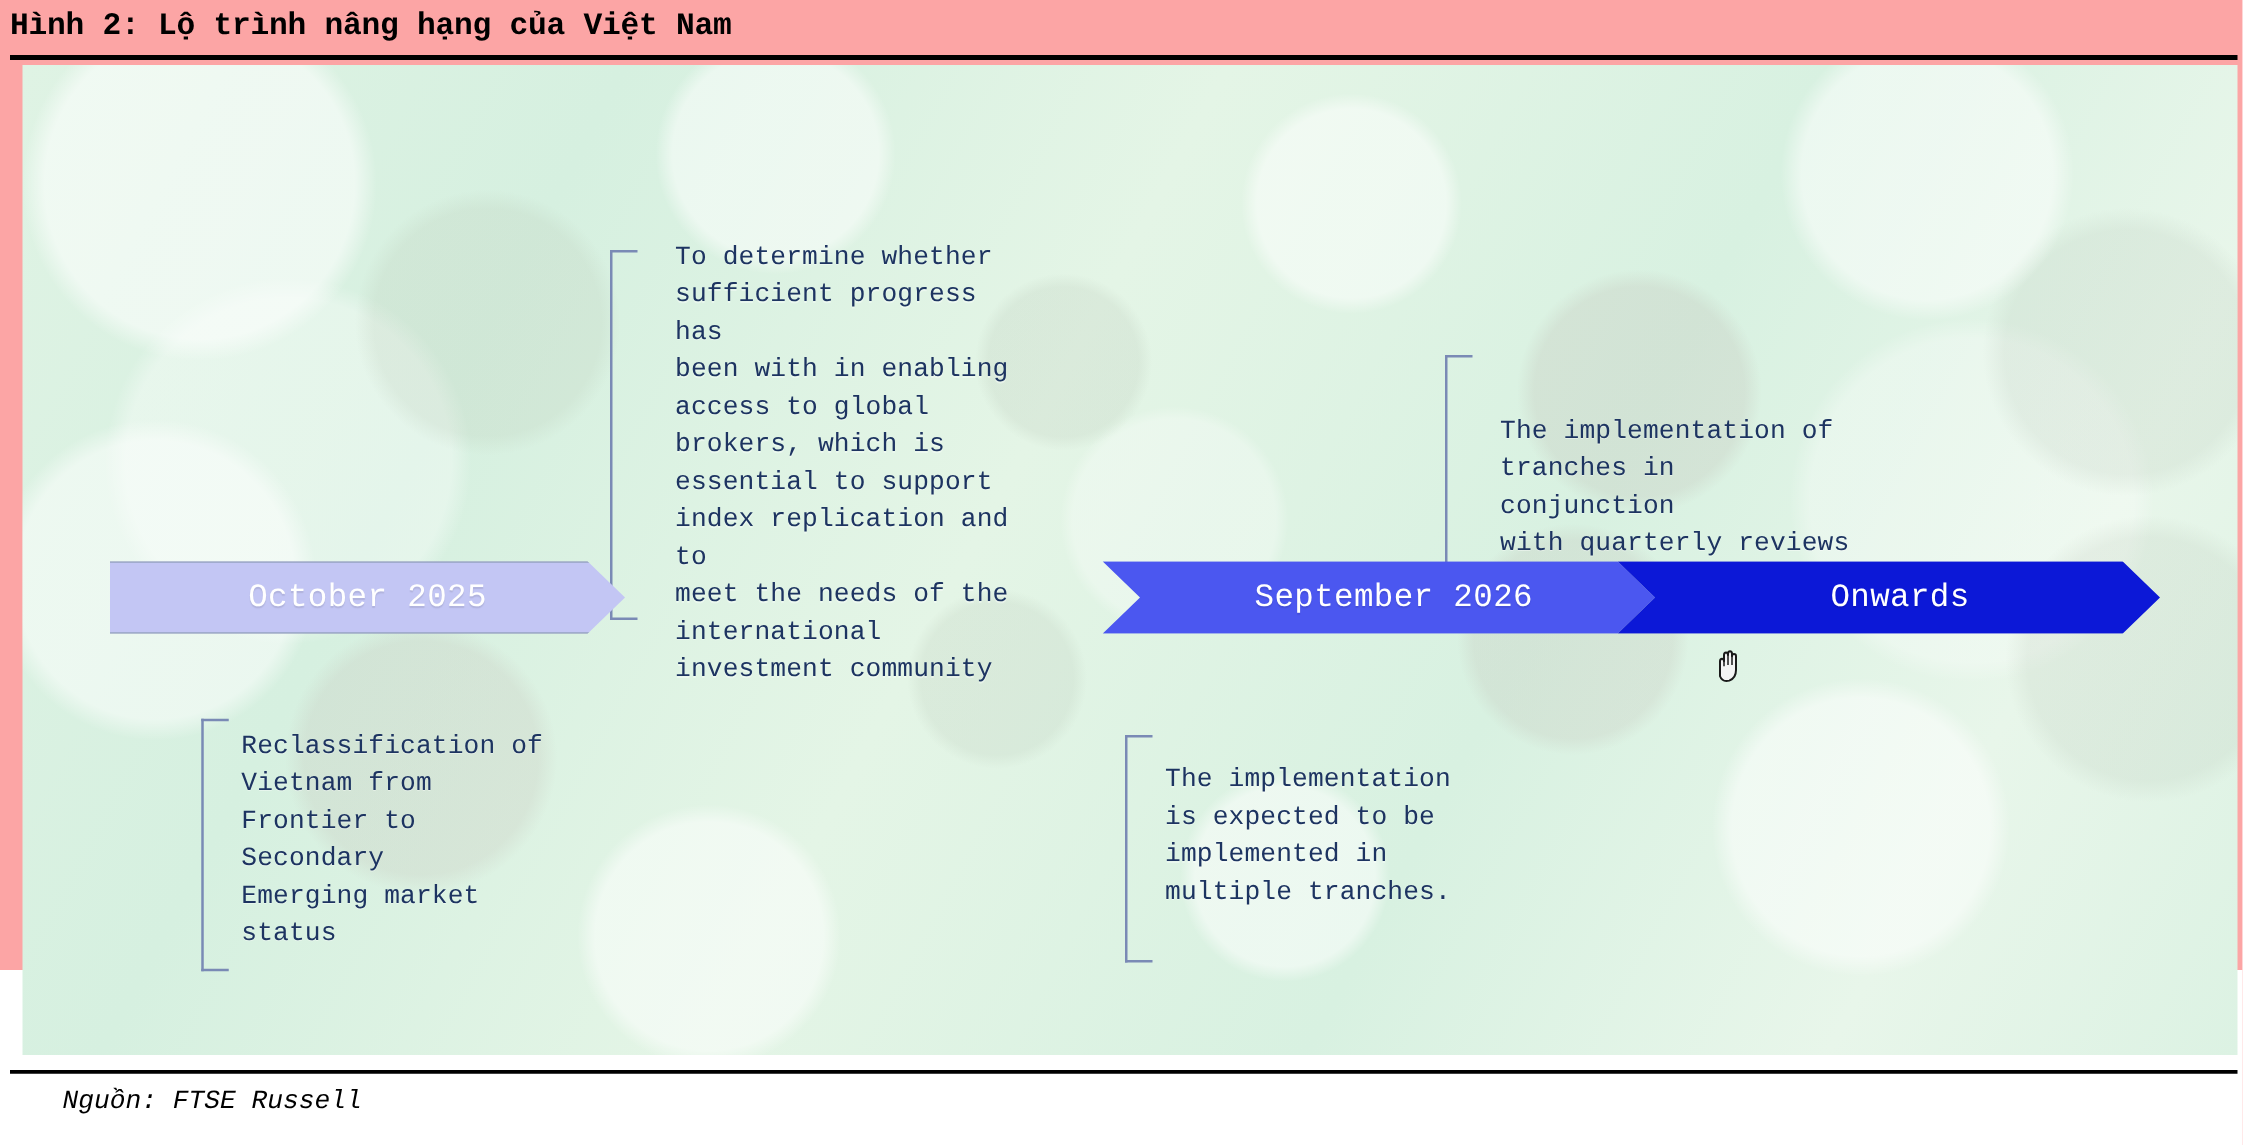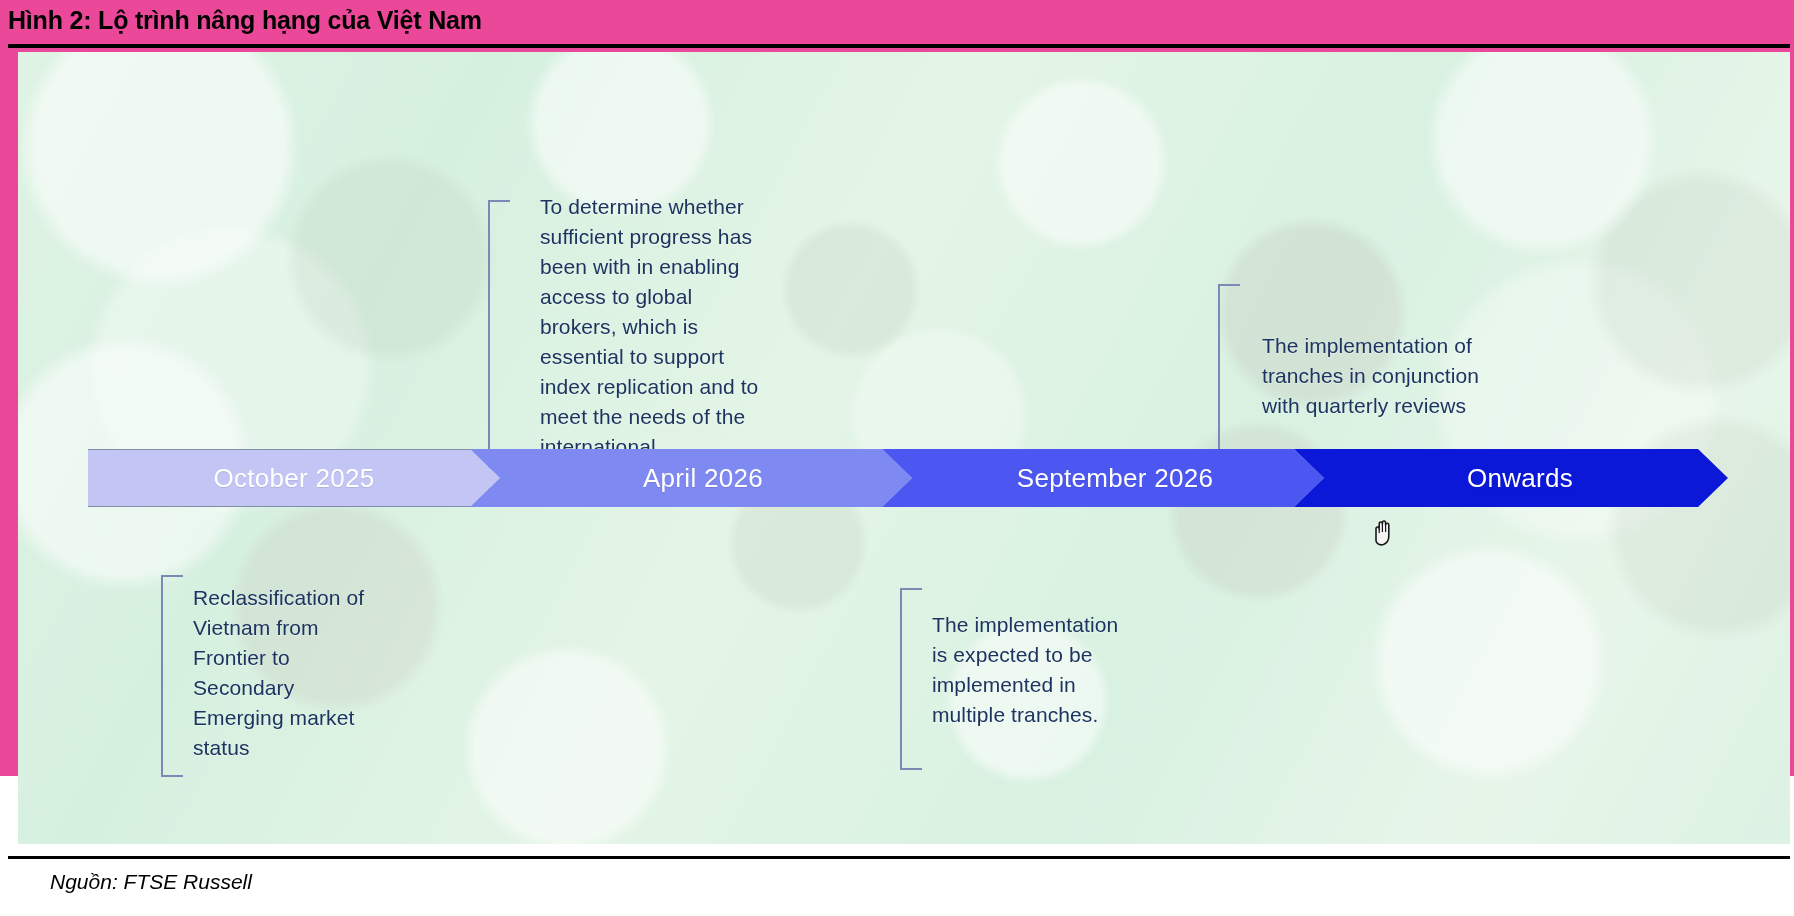--- a/index.html
+++ b/index.html
@@ -9,21 +9,22 @@
     height: 916px;
     background: #ffffff;
     font-family: "Liberation Sans", sans-serif;
     overflow: hidden;
   }
 
   #page {
     position: relative;
     width: 1794px;
     height: 776px;
-    background: #ec4899;
+    background: #fca5a5;
+    font-family: Liberation Mono, monospace;
   }
 
   
   .fig-caption {
     position: absolute;
     left: 8px;
     top: 6px;
     font-size: 25px;
     font-weight: bold;
     color: #000000;
@@ -156,21 +157,21 @@
     border-bottom: 2px solid #7a8ab5;
     width: 22px;
   }
 
   
   #callout-top-mid { left: 470px; top: 140px; width: 330px; }
   #callout-top-mid .bracket { left: 0; top: 8px; height: 296px; }
   #callout-top-mid p { margin-left: 52px; }
 
   
-  #callout-top-right { left: 1200px; top: 227px; width: 330px; }
+  #callout-top-right { left: 1138px; top: 227px; width: 330px; }
   #callout-top-right .bracket { left: 0; top: 5px; height: 208px; }
   #callout-top-right p { margin-left: 44px; margin-top: 52px; }
 
   
   #callout-bot-left { left: 143px; top: 517px; width: 320px; }
   #callout-bot-left .bracket { left: 0; top: 6px; height: 202px; }
   #callout-bot-left p { margin-left: 32px; margin-top: 14px; }
 
   
   #callout-bot-mid { left: 882px; top: 530px; width: 320px; }
@@ -236,23 +237,20 @@
       <div class="bracket"></div>
       <p>The implementation of
 tranches in conjunction
 with quarterly reviews</p>
     </div>
 
     <div class="timeline">
       <div class="chev chev-0">
         <span>October 2025</span>
       </div>
-      <div class="chev chev-1">
-        <span>April 2026</span>
-      </div>
       <div class="chev chev-2">
         <span>September 2026</span>
       </div>
       <div class="chev chev-3">
         <span>Onwards</span>
       </div>
     </div>
 
     <div class="callout" id="callout-bot-left">
       <div class="bracket"></div>

